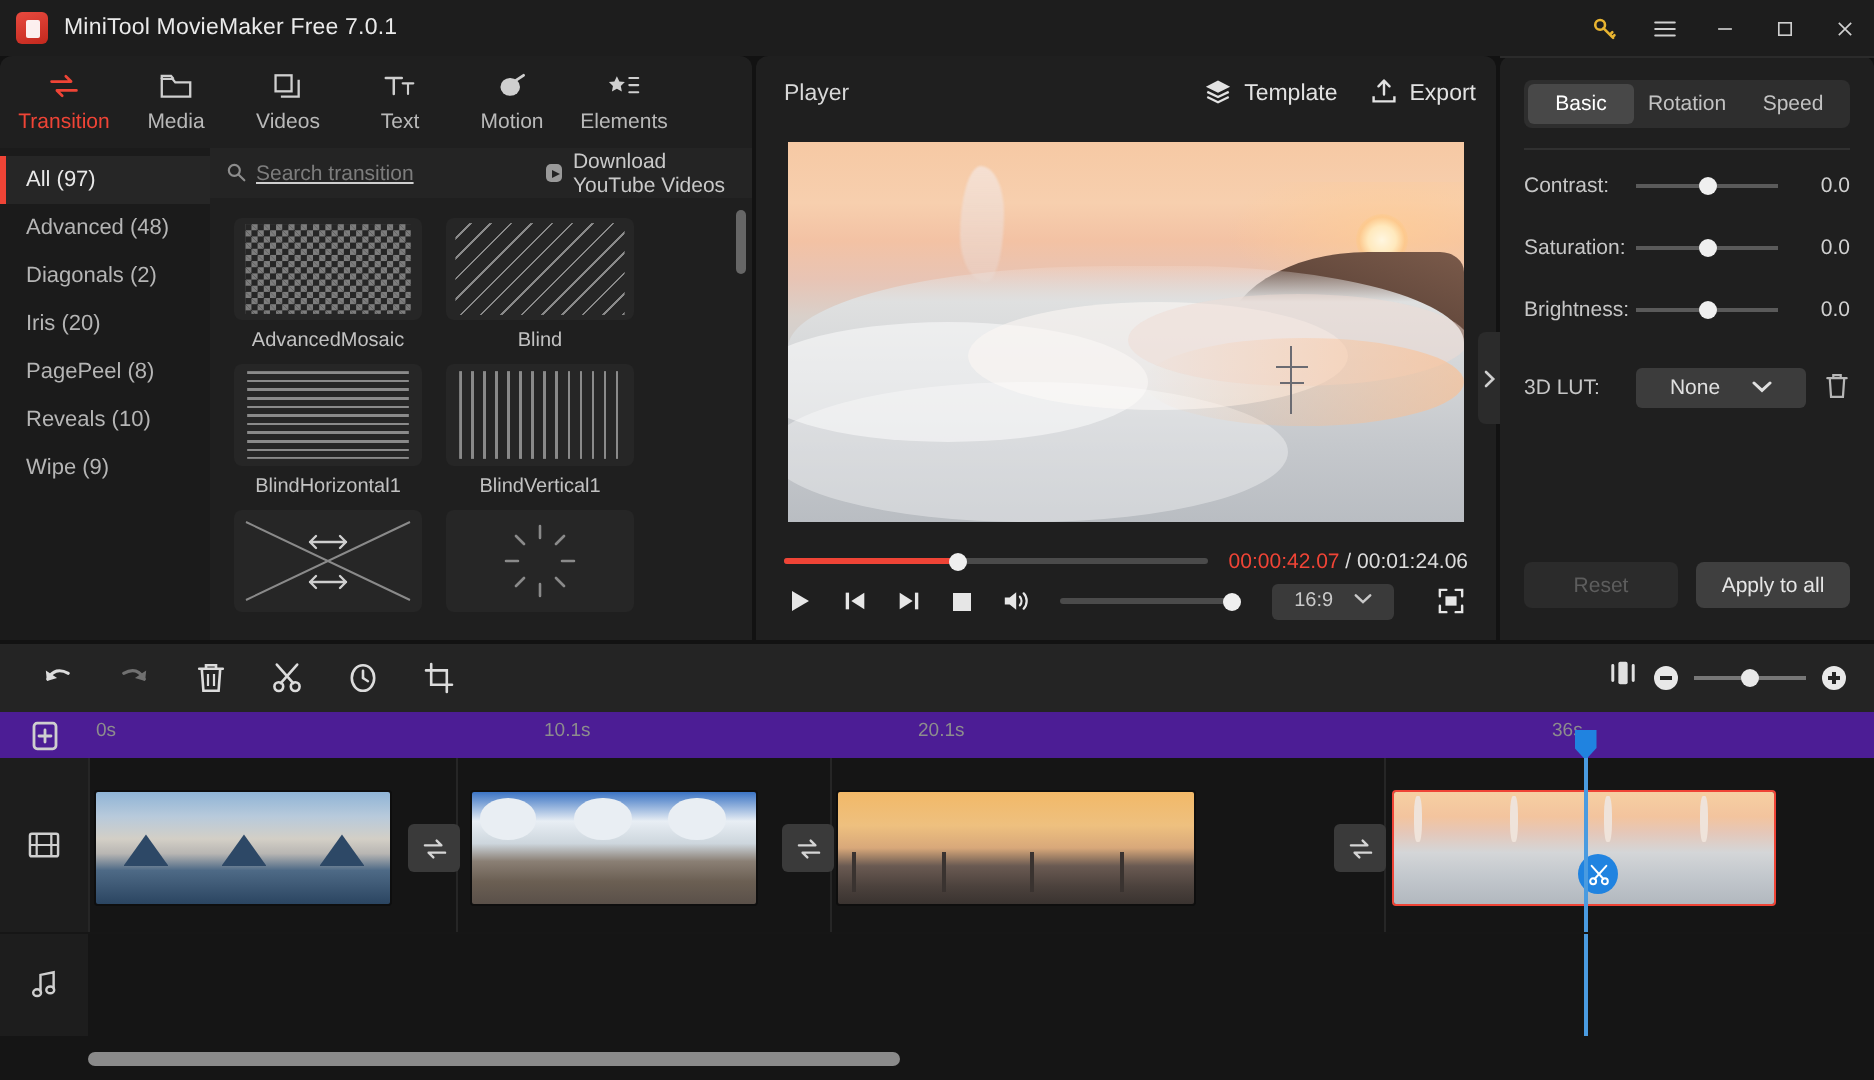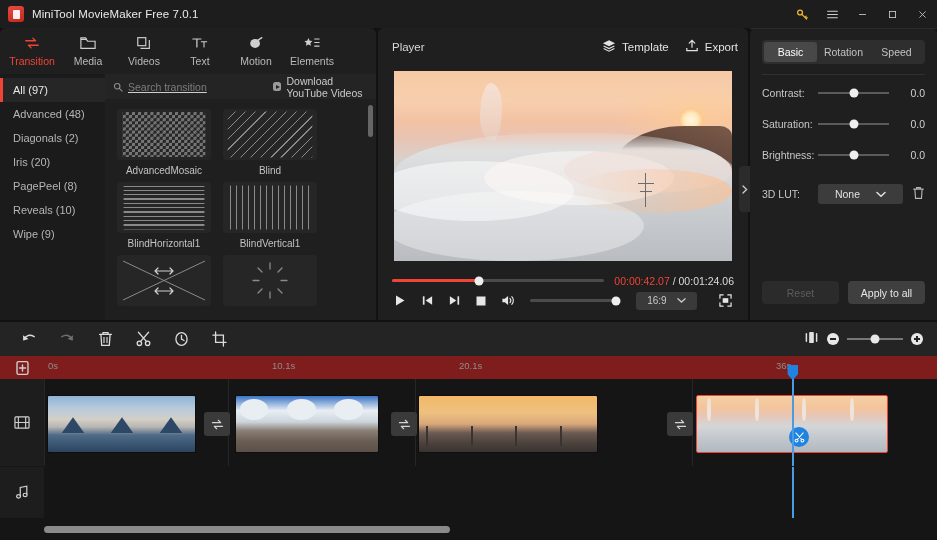--- a/index.html
+++ b/index.html
@@ -216,21 +216,21 @@
   .tlbtn { width: 22px; height: 22px; margin-right: 16px; display: flex; align-items: center; justify-content: center; color: #dcdcdc; cursor: default; }
   .tlbtn.dim { color: #707070; }
   .tl-toolbar .sp { flex: 1; }
   .zoomgrp { display: flex; align-items: center; gap: 8px; color: #d8d8d8; }
   .zline { width: 56px; height: 2px; background: #777; position: relative; }
   .zknob { position: absolute; left: 50%; top: 50%; transform: translate(-50%,-50%); width: 9px; height: 9px; border-radius: 50%; background: #e8e8e8; }
   .zcirc { width: 12px; height: 12px; border-radius: 50%; background: #e8e8e8; position: relative; cursor: default; }
   .zcirc:before { content:""; position:absolute; left:3px; top:5.4px; width:6px;height:1.4px;background:#242424;}
   .zcirc.plus:after { content:""; position:absolute; left:5.3px; top:3px; width:1.4px;height:6px;background:#242424;}
 
-  .tl-ruler { height: 23px; flex: 0 0 23px; display: flex; background: #7f1d1d; position: relative; }
+  .tl-ruler { height: 23px; flex: 0 0 23px; display: flex; background: #4c1d95; position: relative; }
   .ruler-left { width: 44px; flex: 0 0 44px; display: flex; align-items: center; justify-content: center; }
   .ruler-track { flex: 1; position: relative; }
   .tick { position: absolute; top: 4px; font-size: 9.5px; color: #8d8d8d; }
   .tl-tracks { flex: 1; display: flex; flex-direction: column; min-height: 0; position: relative; }
   .track { display: flex; position: relative; }
   .track-head { width: 44px; flex: 0 0 44px; display: flex; align-items: center; justify-content: center; background: #1d1d1d; color: #cfcfcf; }
   .video-track { height: 88px; flex: 0 0 88px; border-bottom:1px solid #161616;}
   .audio-track { flex: 1; }
   .track-body { flex: 1; position: relative; background: #151515; }
   .v-grid { position: absolute; inset: 0; }

